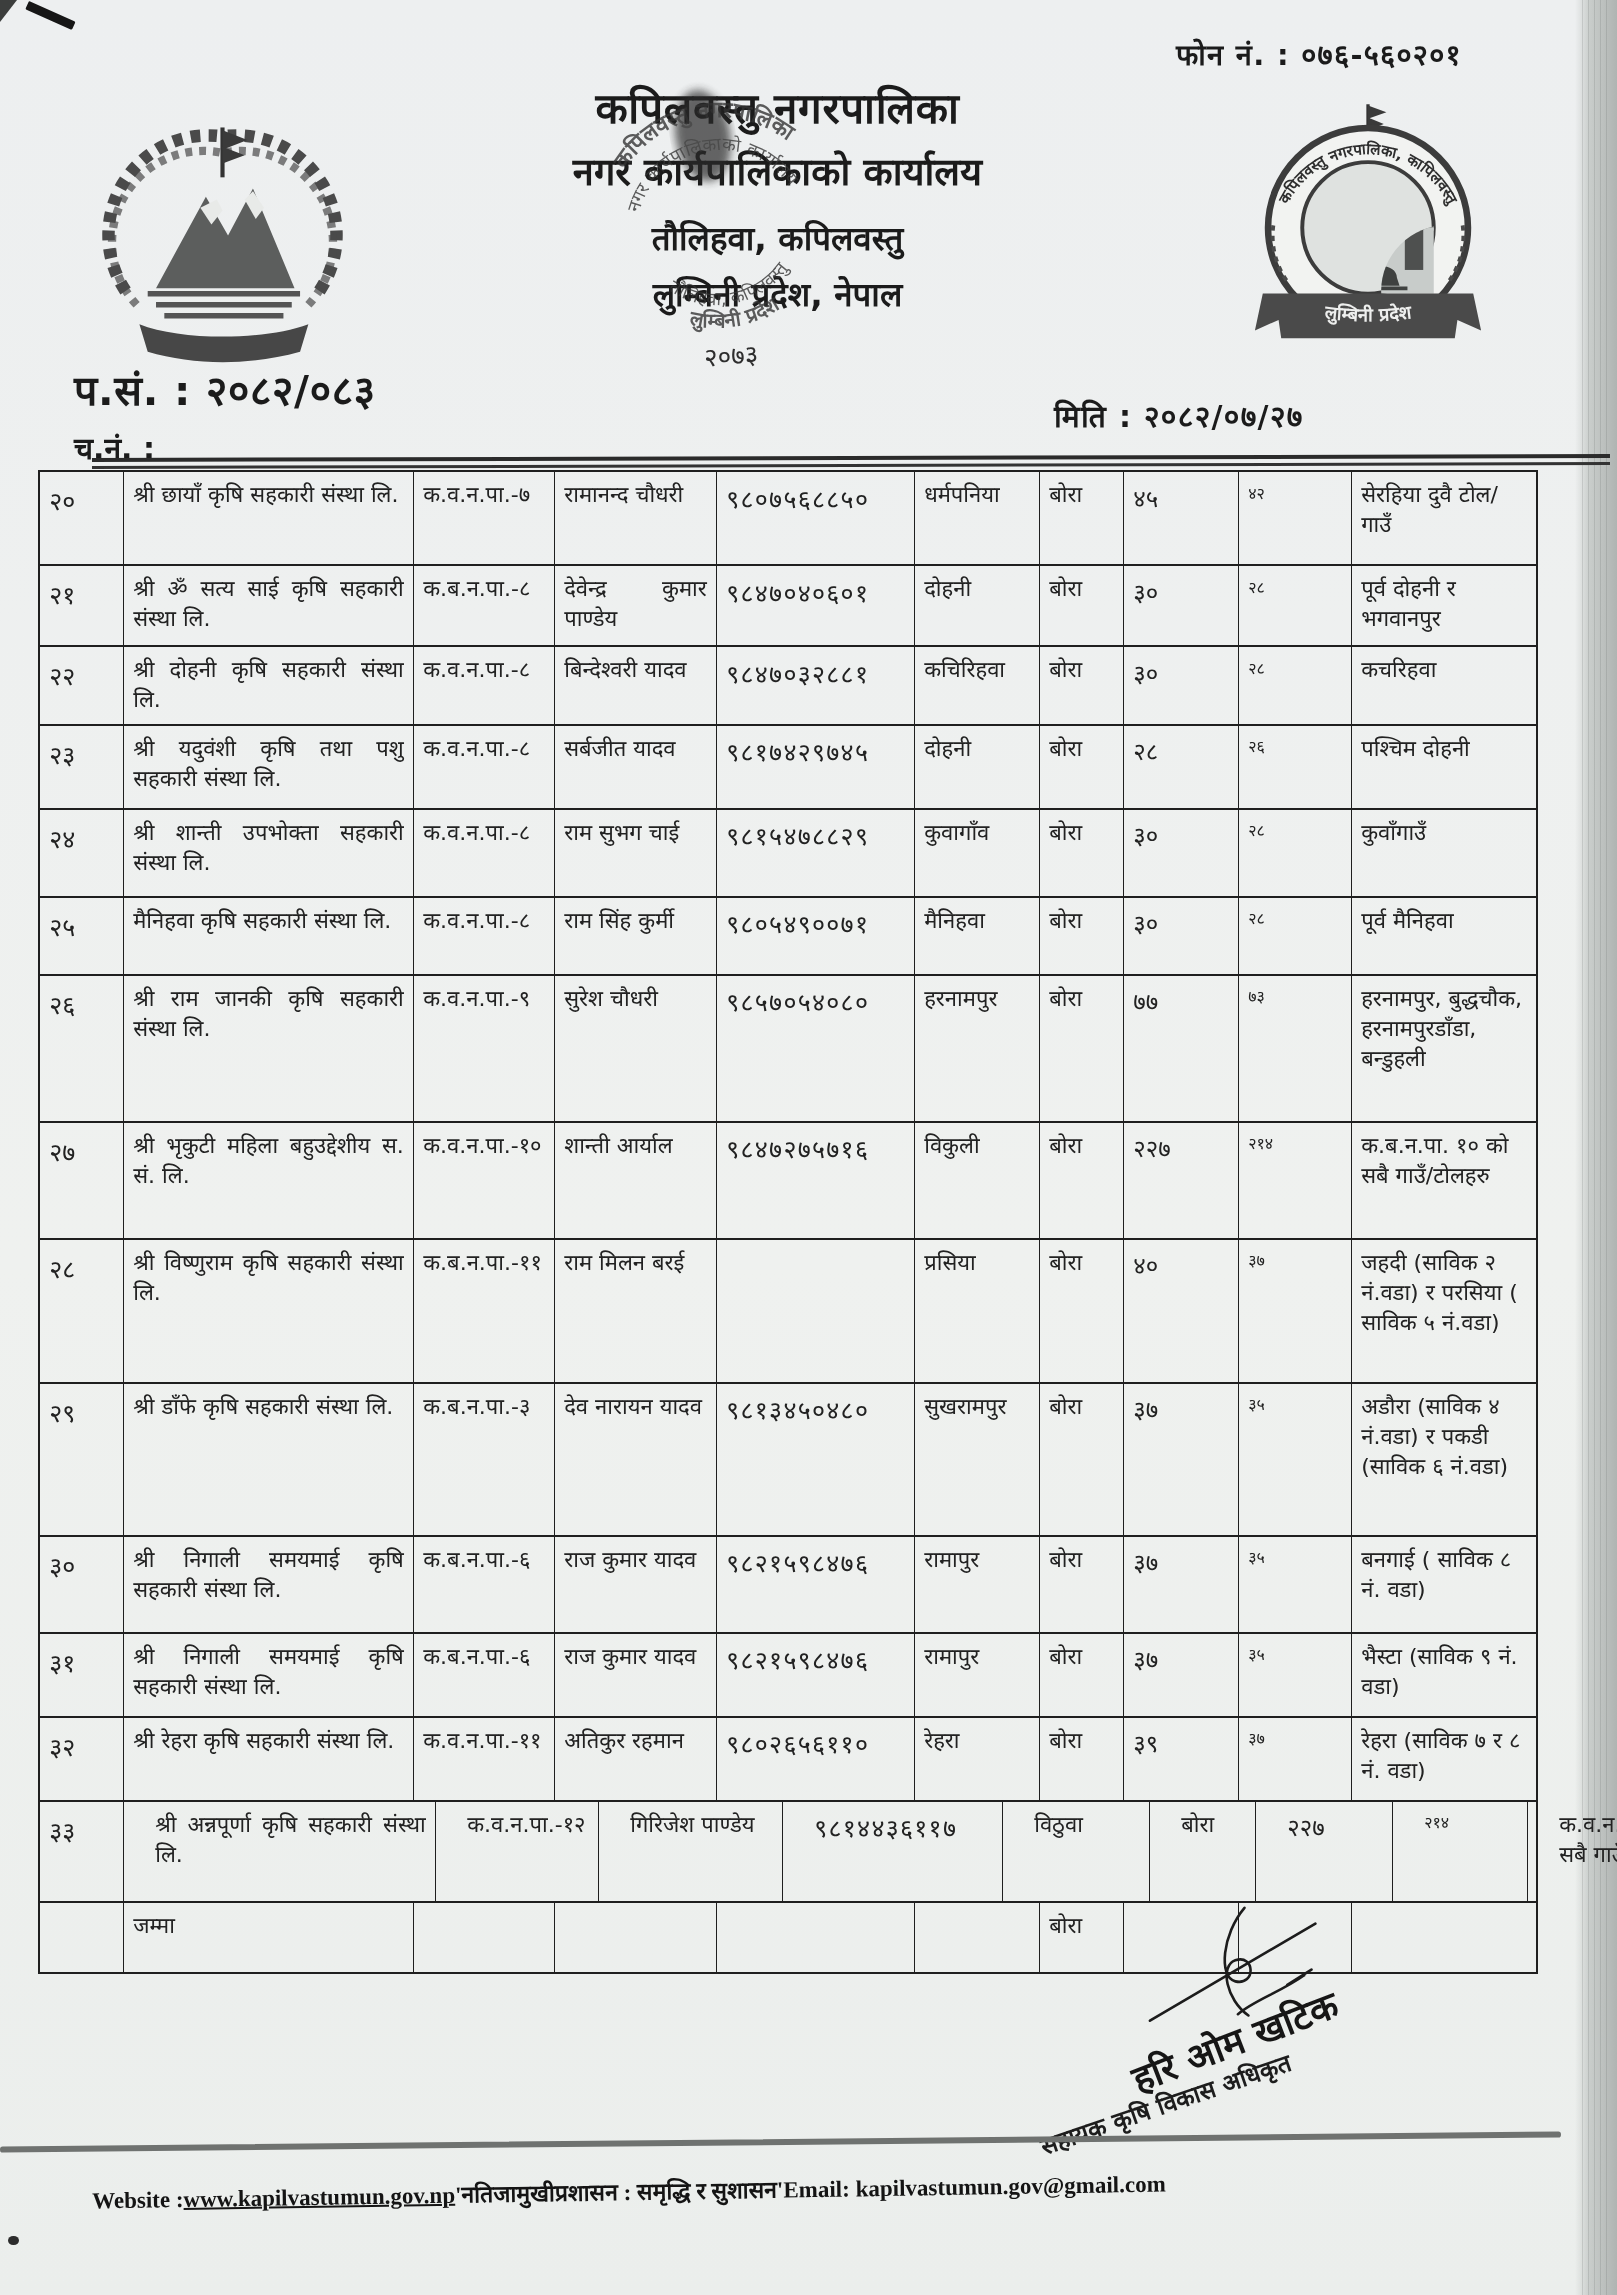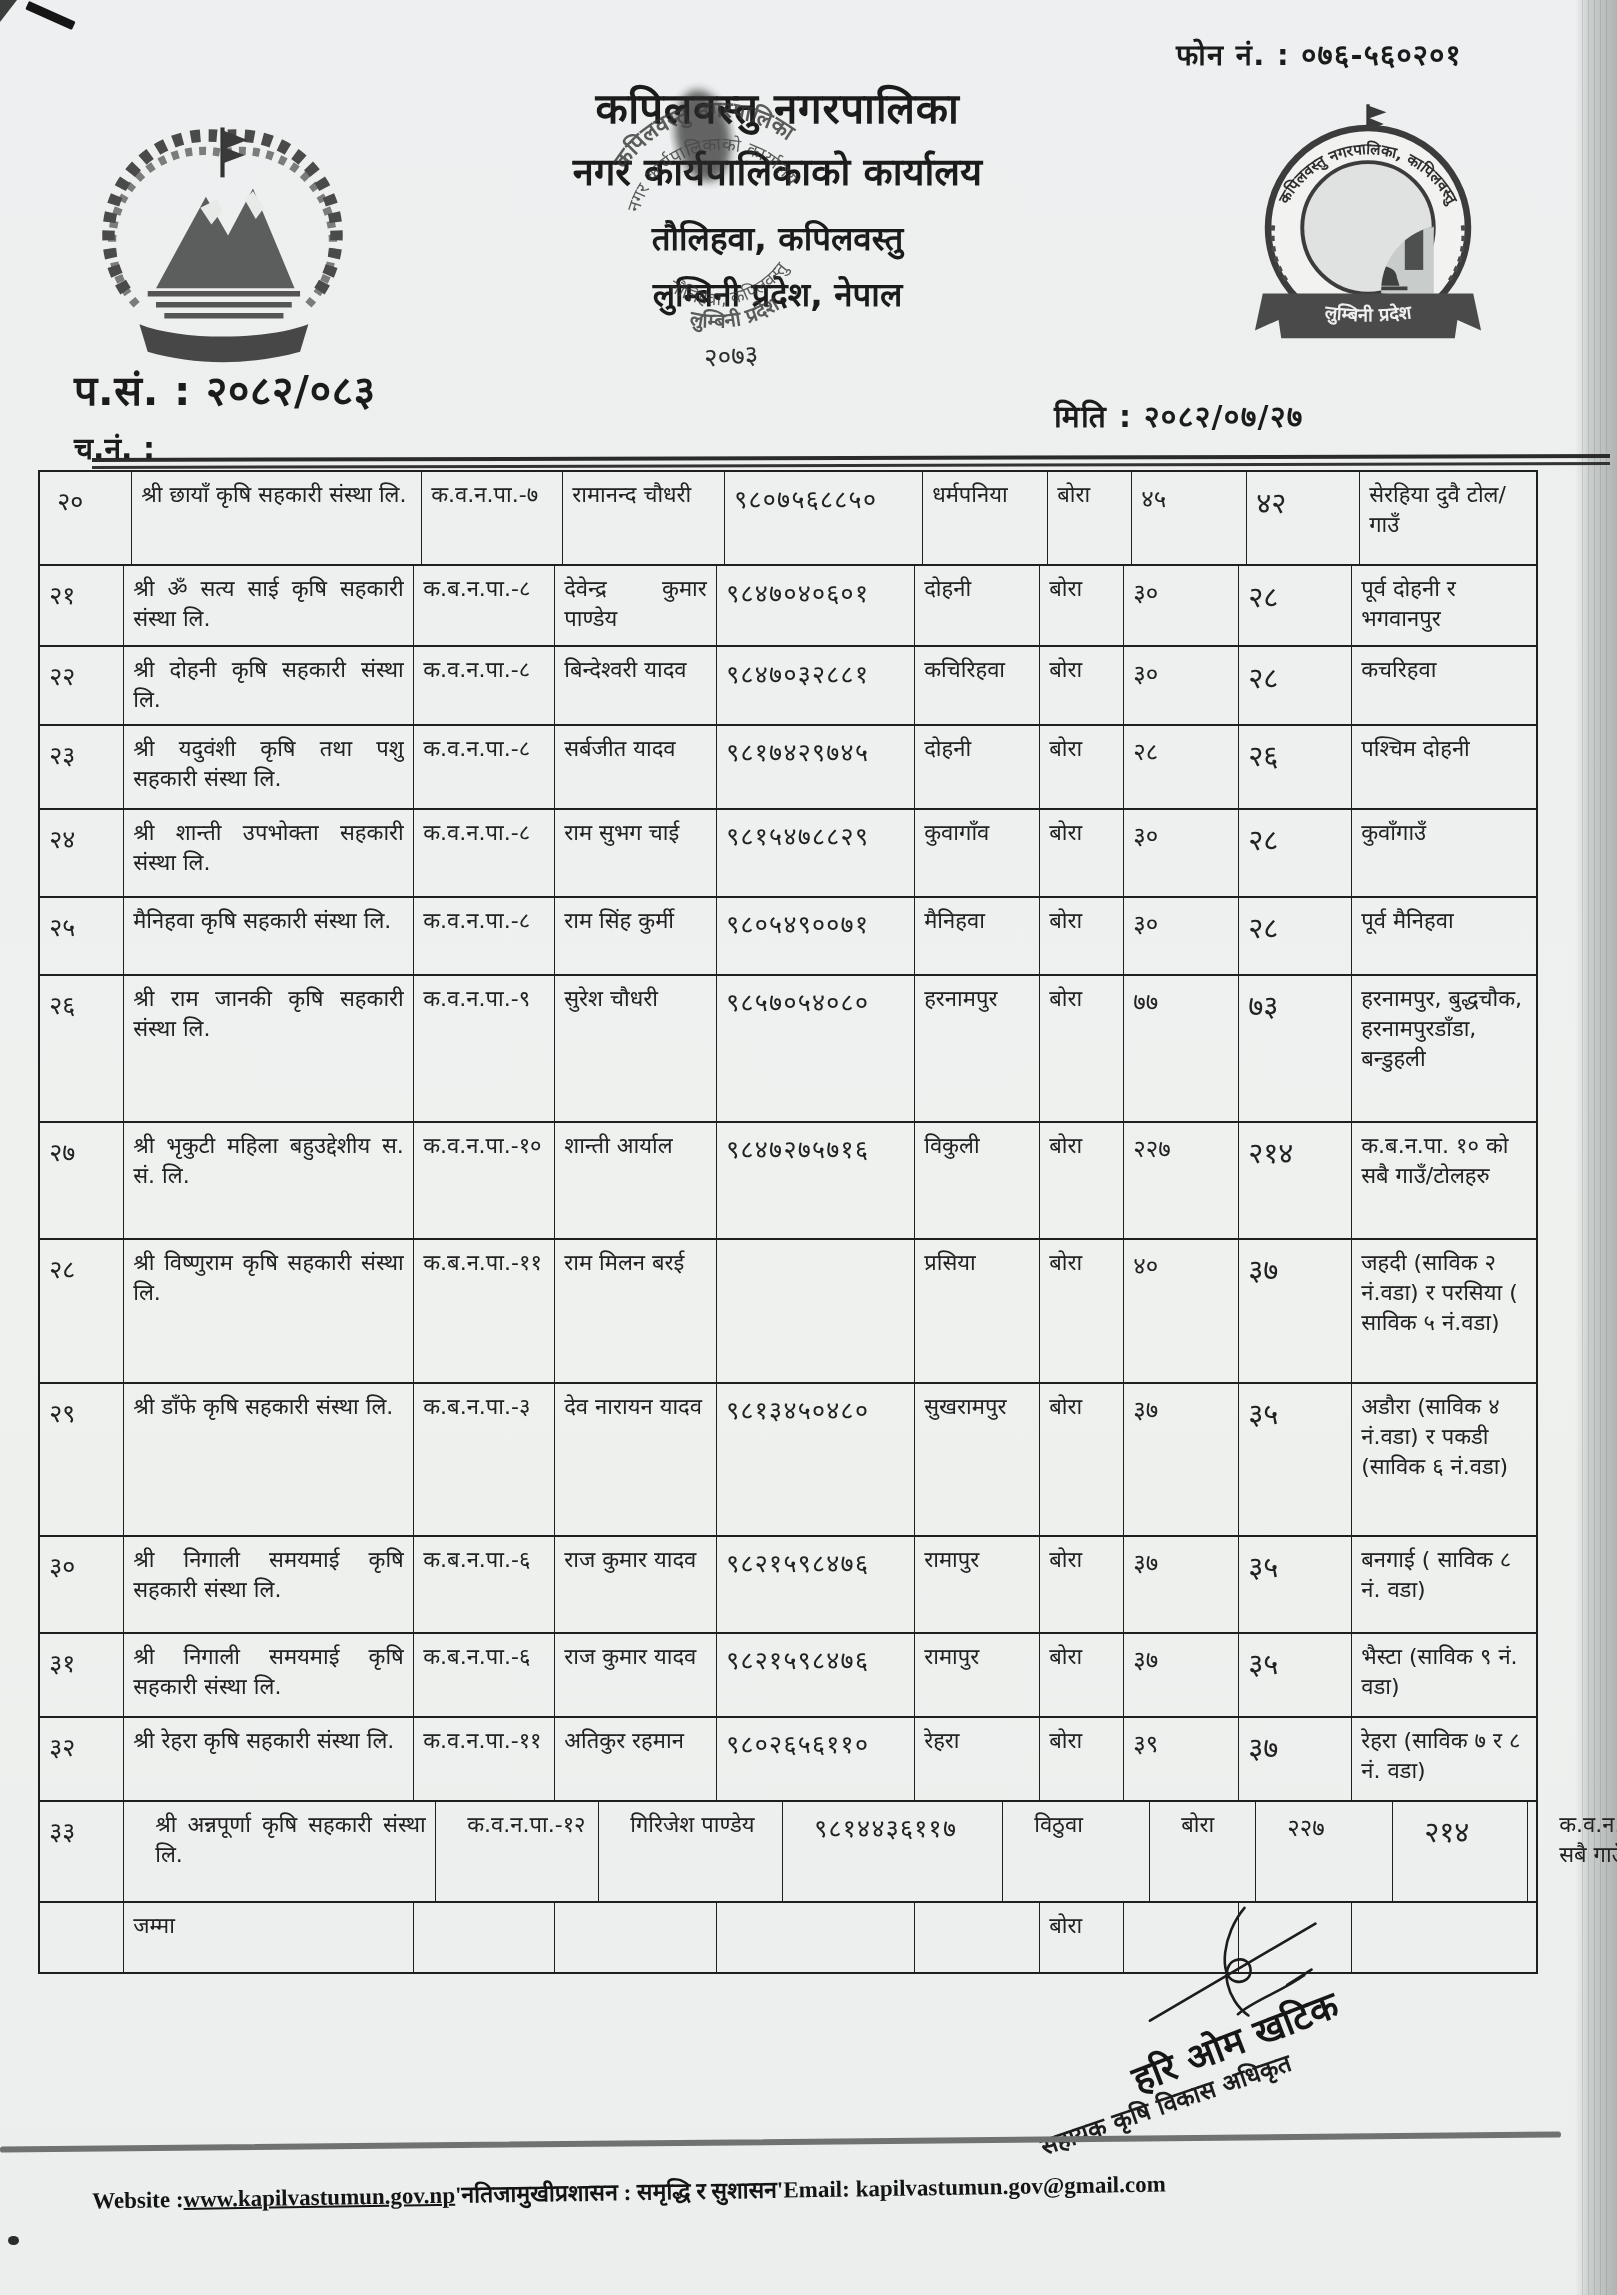--- a/index.html
+++ b/index.html
@@ -59,21 +59,21 @@
     padding:8px 9.2px;font-size:22px;line-height:1.38;color:#222;overflow:hidden;}
   .cell:last-child{border-right:none;}
   .c-sn{width:84px;font-size:25px;padding-top:13px;}
   .c-name{width:290px;text-align:justify;text-align-last:left;}
   .c-ward{width:141px;}
   .c-person{width:162px;text-align:justify;text-align-last:left;}
   .c-phone{width:198px;font-size:25px;letter-spacing:1.3px;padding-top:10.5px;}
   .c-place{width:125px;}
   .c-unit{width:84px;}
   .c-qty1{width:115px;font-size:24px;padding-top:10.5px;}
-  .c-qty2{width:113px;font-size:29px;padding-top:10.5px;}
+  .c-qty2{width:113px;font-size:16px;padding-top:10.5px;}
   .c-cov{width:184px;}
 
   
   .sig-wrap{position:absolute;left:1027px;top:1896px;width:527px;height:303px;}
   .sig-ink{position:absolute;left:112px;top:0px;width:211px;height:151px;}
   .sig-name{position:absolute;left:99px;top:119px;font-size:37px;font-weight:bold;
     transform:rotate(-21deg);white-space:nowrap;color:#161616;}
   .sig-title{position:absolute;left:6.6px;top:191px;font-size:24px;font-weight:bold;
     transform:rotate(-19deg);white-space:nowrap;color:#1d1d1d;}
 
@@ -181,21 +181,21 @@
   <div class="stamp-year">२०७३</div>
 
   <div class="refno">प.सं. : २०८२/०८३</div>
   <div class="chno">च.नं. :</div>
   <div class="miti">मिति : २०८२/०७/२७</div>
 
   <div class="rule-a"></div>
   <div class="rule-b"></div>
 
   <div class="tbl" id="coop-table">
-      <div class="trow" style="min-height: 92px; padding-left: 8px;">
+      <div class="trow" style="min-height: 92px;">
         <div class="cell c-sn">२०</div>
         <div class="cell c-name">श्री छायाँ कृषि सहकारी संस्था लि.</div>
         <div class="cell c-ward">क.व.न.पा.-७</div>
         <div class="cell c-person">रामानन्द चौधरी</div>
         <div class="cell c-phone">९८०७५६८८५०</div>
         <div class="cell c-place">धर्मपनिया</div>
         <div class="cell c-unit">बोरा</div>
         <div class="cell c-qty1">४५</div>
         <div class="cell c-qty2">४२</div>
         <div class="cell c-cov">सेरहिया दुवै टोल/गाउँ</div>

